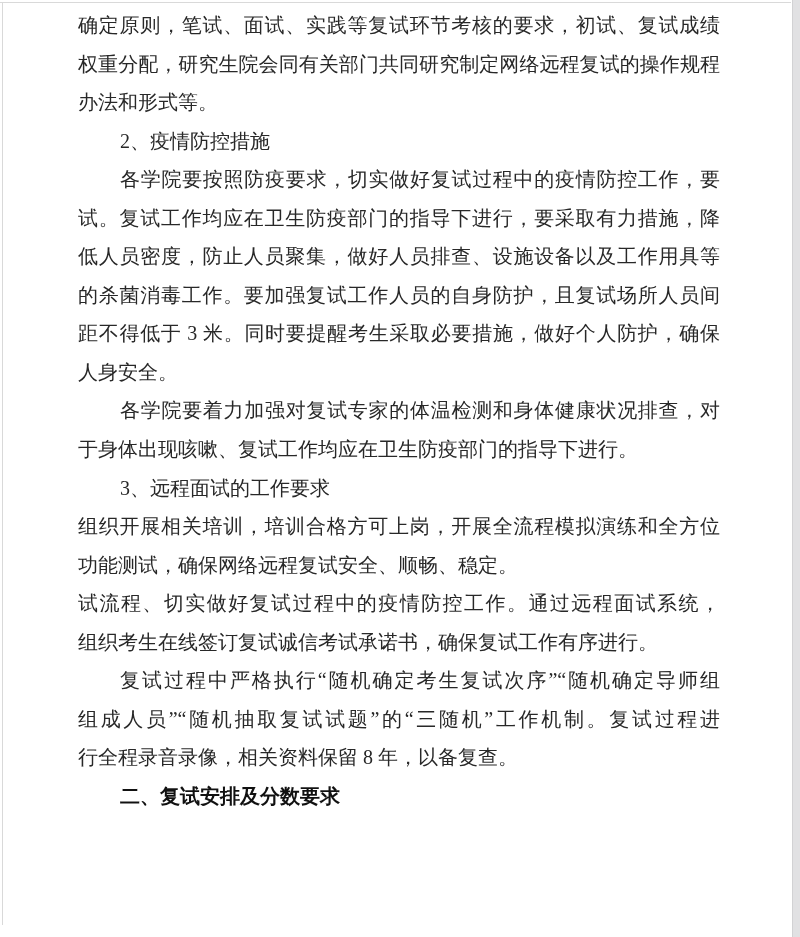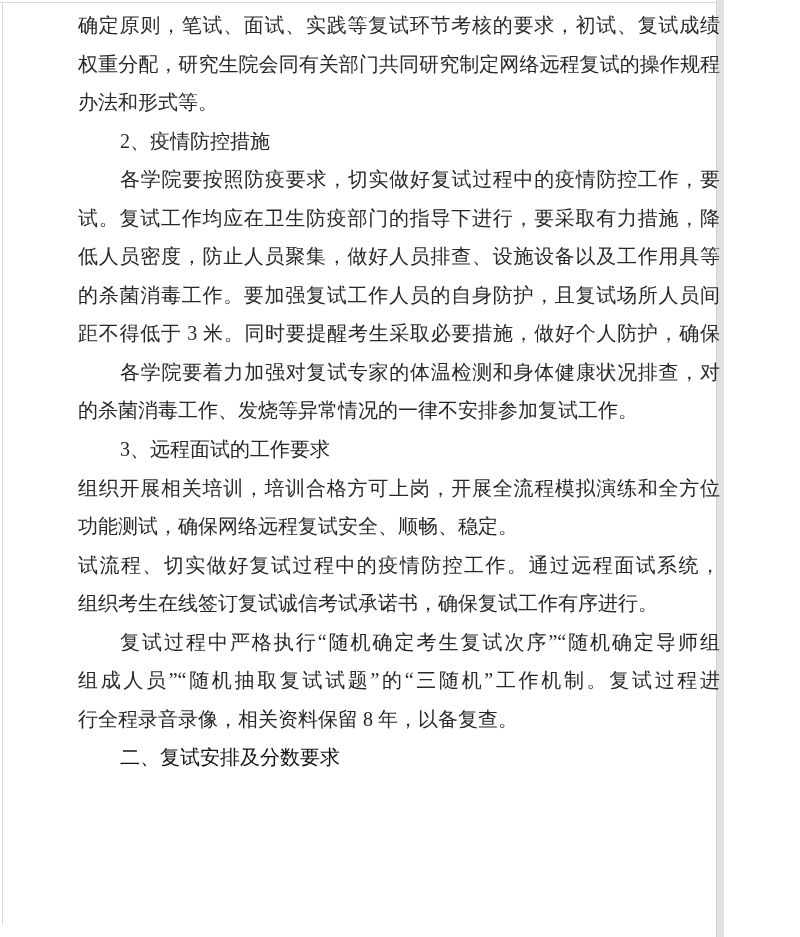--- a/index.html
+++ b/index.html
@@ -2,21 +2,21 @@
 <html><head>
 <meta charset="utf-8">
 <style>
   html, body {
     margin: 0;
     padding: 0;
     background: #ffffff;
   }
   .page {
     position: relative;
-    width: 724px;
+    width: 800px;
     height: 937px;
     background: #ffffff;
     overflow: hidden;
     font-family: "Liberation Serif", "DejaVu Serif", serif;
   }
   .top-line {
     position: absolute;
     top: 2px;
     left: 0;
     width: 791px;
@@ -59,43 +59,44 @@
     box-sizing: border-box;
     white-space: normal;
   }
   .line.fill {
     text-align-last: justify;
   }
   .line.indent {
     padding-left: 42px;
   }
   .line.bold {
-    font-weight: normal;
+    font-weight: bold;
     color: #111111;
   }
 </style>
 </head>
 <body>
 
 <div class="page">
   <div class="top-line"></div>
   <div class="left-line"></div>
   <div class="right-strip"></div>
   <div class="content" id="doc-content" style="color: rgb(40, 40, 40);">
       <div class="line fill">确定原则，笔试、面试、实践等复试环节考核的要求，初试、复试成绩</div>
       <div class="line fill">权重分配，研究生院会同有关部门共同研究制定网络远程复试的操作规程</div>
       <div class="line">办法和形式等。</div>
       <div class="line indent">2、疫情防控措施</div>
       <div class="line fill indent">各学院要按照防疫要求，切实做好复试过程中的疫情防控工作，要</div>
       <div class="line fill">试。复试工作均应在卫生防疫部门的指导下进行，要采取有力措施，降</div>
       <div class="line fill">低人员密度，防止人员聚集，做好人员排查、设施设备以及工作用具等</div>
       <div class="line fill">的杀菌消毒工作。要加强复试工作人员的自身防护，且复试场所人员间</div>
       <div class="line fill">距不得低于 3 米。同时要提醒考生采取必要措施，做好个人防护，确保</div>
+      <div class="line">人身安全。</div>
       <div class="line fill indent">各学院要着力加强对复试专家的体温检测和身体健康状况排查，对</div>
-      <div class="line">的杀菌消毒工作、发烧等异常情况的一律不安排参加复试工作。</div>
+      <div class="line">于身体出现咳嗽、复试工作均应在卫生防疫部门的指导下进行。</div>
       <div class="line indent">3、远程面试的工作要求</div>
       <div class="line fill">组织开展相关培训，培训合格方可上岗，开展全流程模拟演练和全方位</div>
       <div class="line">功能测试，确保网络远程复试安全、顺畅、稳定。</div>
       <div class="line fill">试流程、切实做好复试过程中的疫情防控工作。通过远程面试系统，</div>
       <div class="line">组织考生在线签订复试诚信考试承诺书，确保复试工作有序进行。</div>
       <div class="line fill indent">复试过程中严格执行“随机确定考生复试次序”“随机确定导师组</div>
       <div class="line fill">组成人员”“随机抽取复试试题”的“三随机”工作机制。复试过程进</div>
       <div class="line">行全程录音录像，相关资料保留 8 年，以备复查。</div>
       <div class="line indent bold">二、复试安排及分数要求</div>
     </div>

